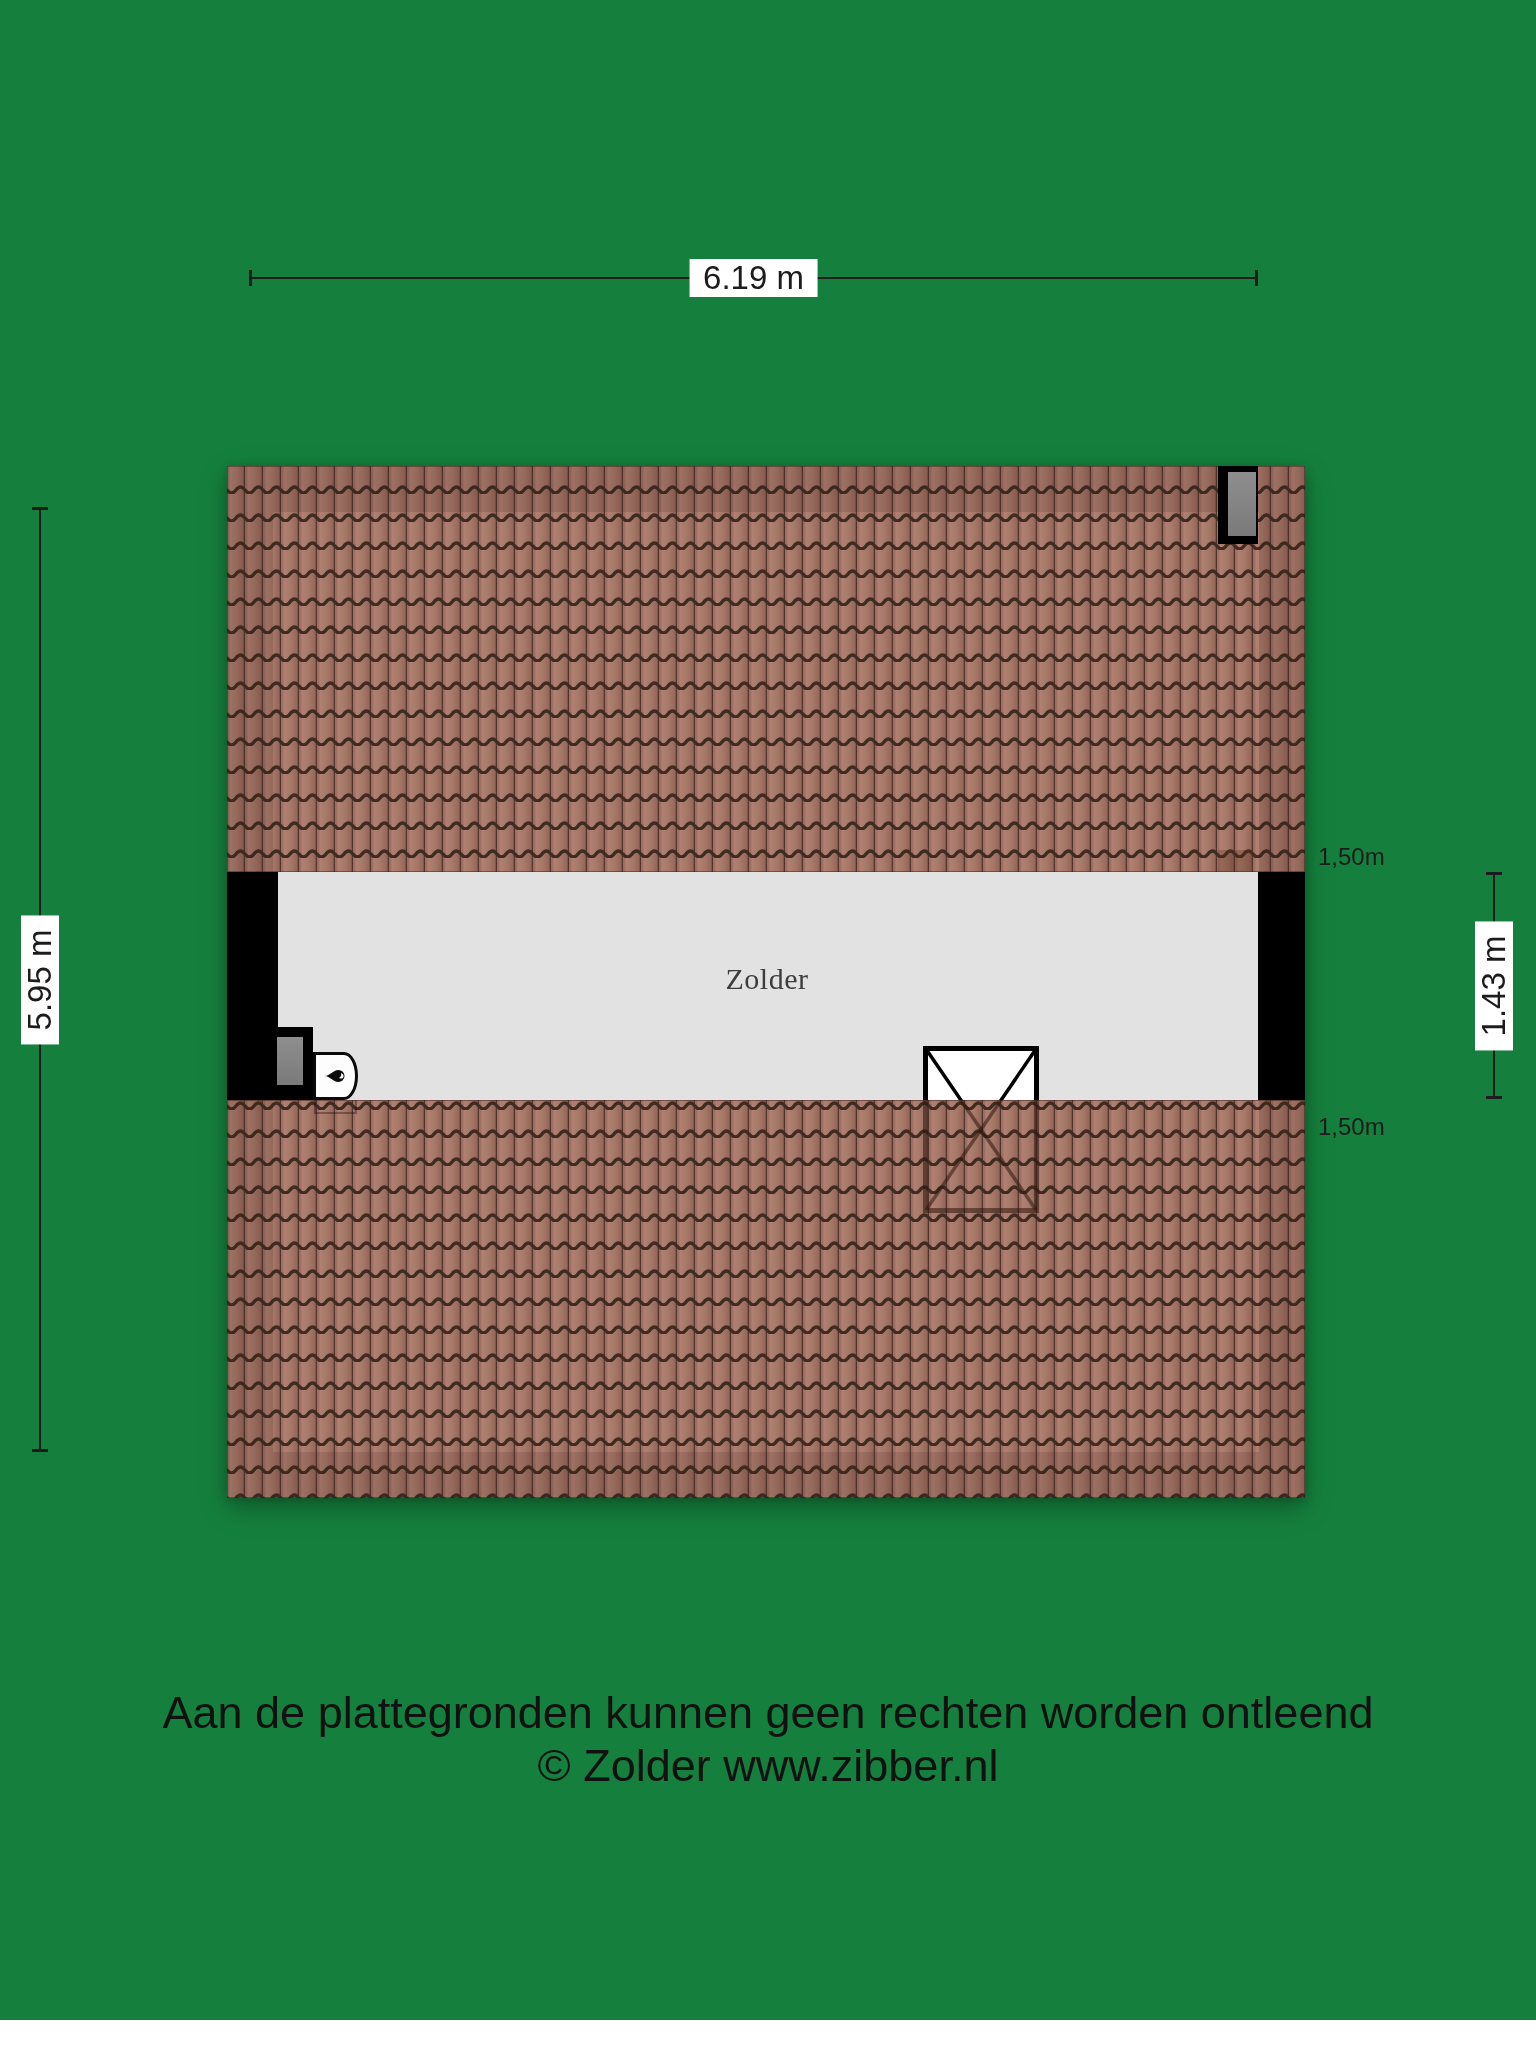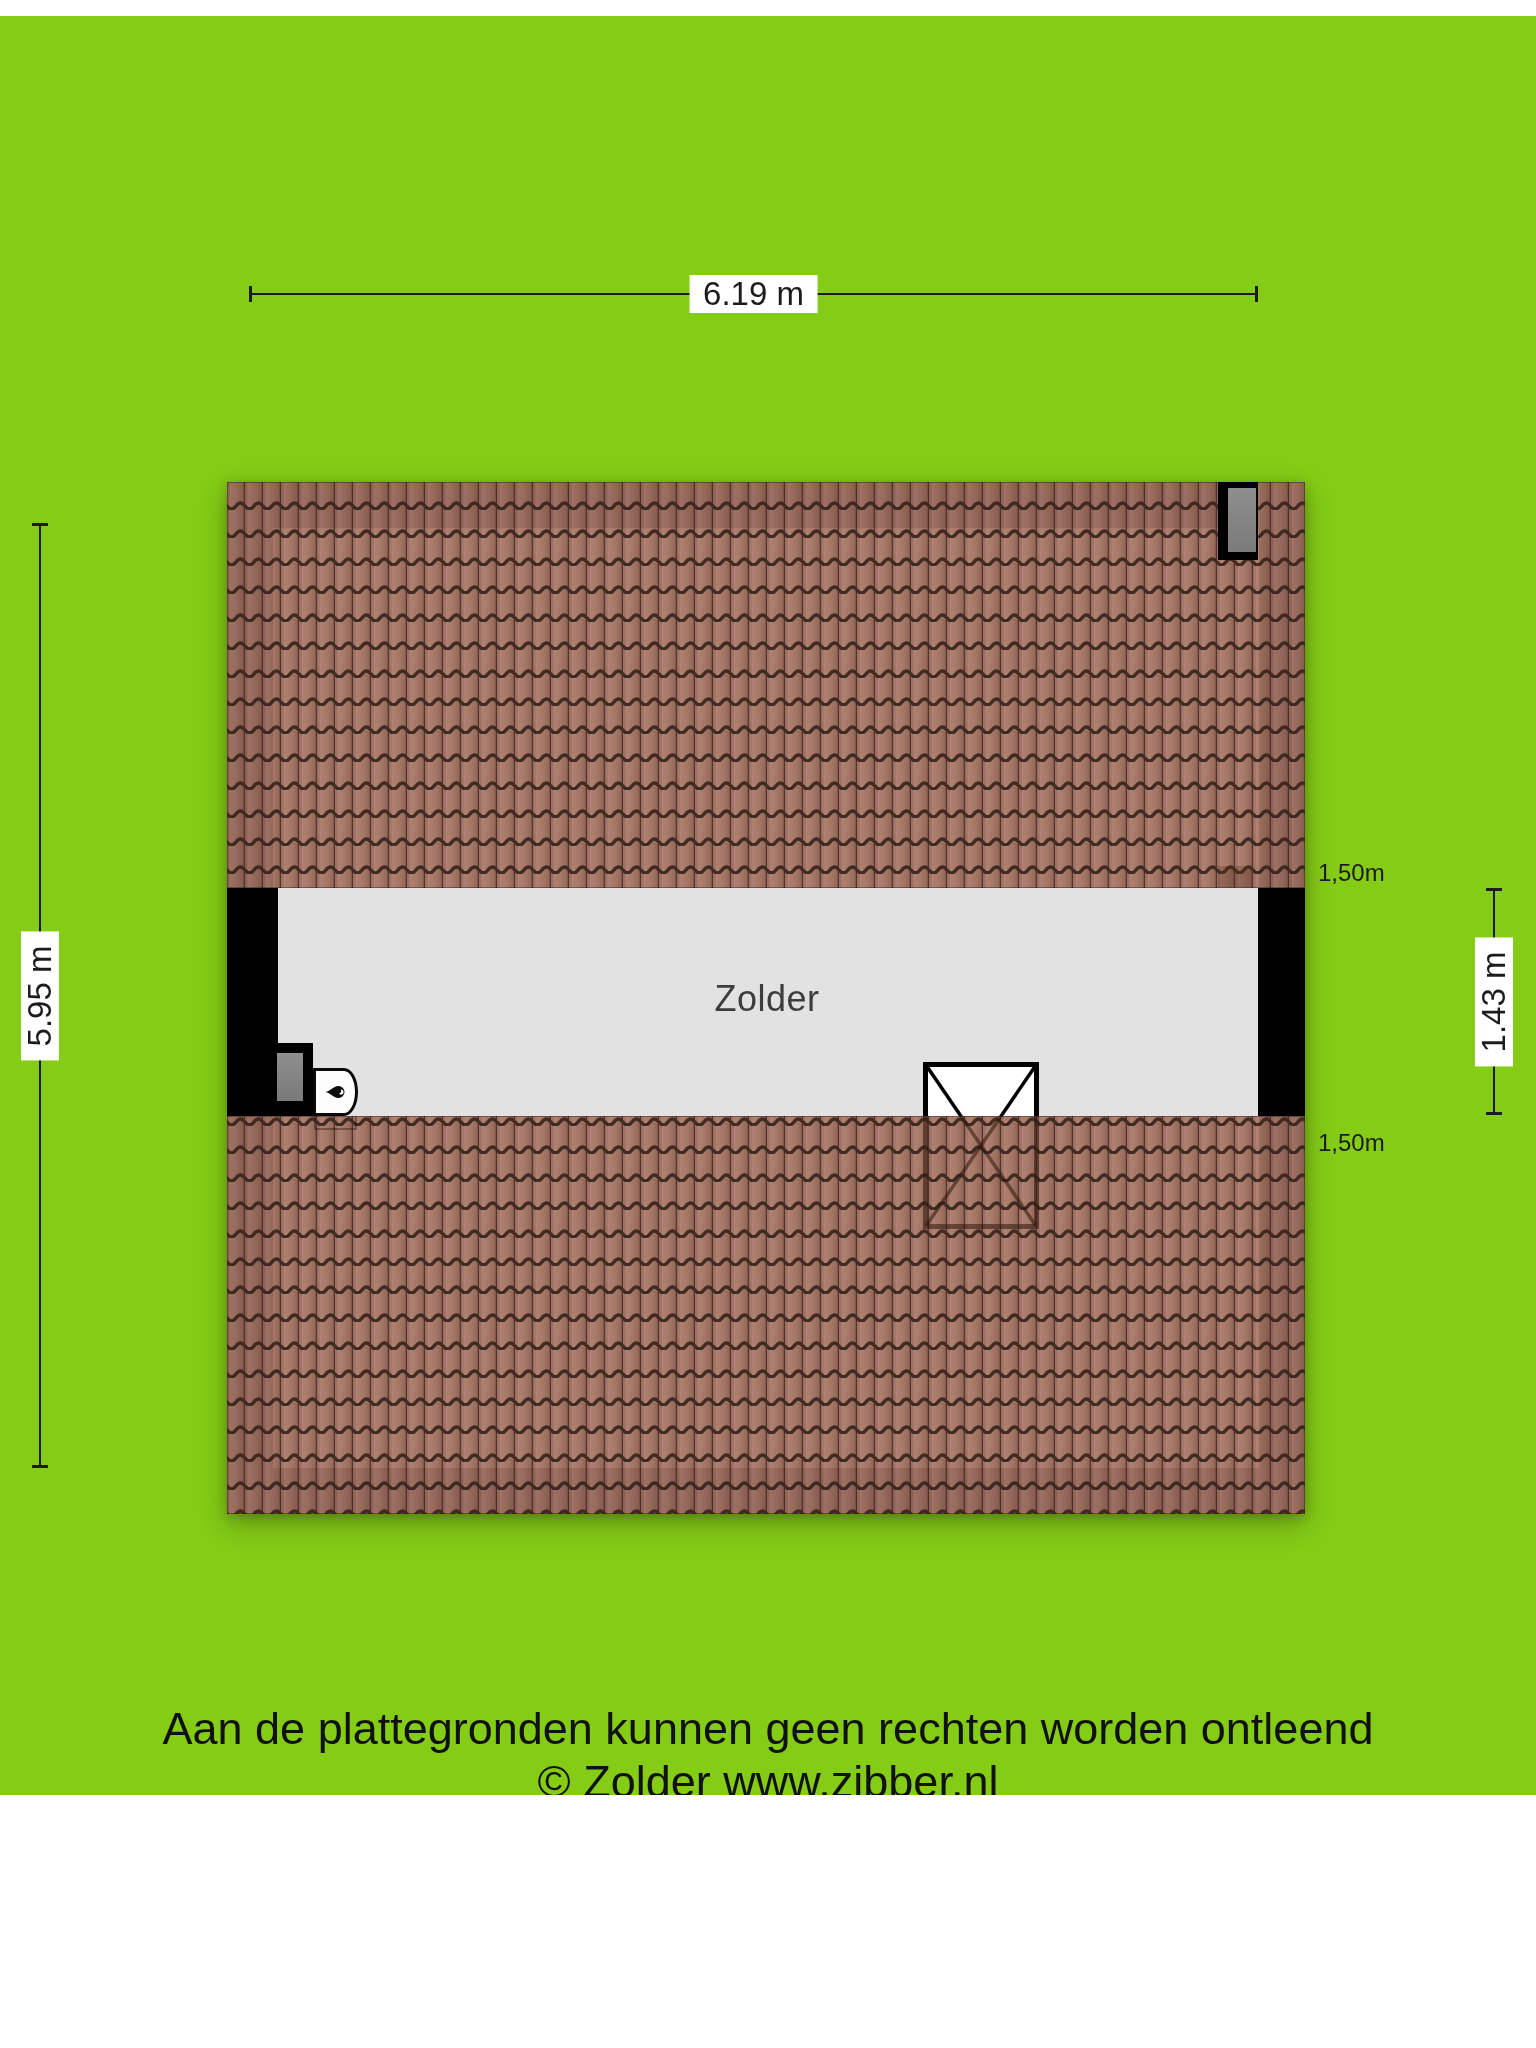--- a/index.html
+++ b/index.html
@@ -1,18 +1,18 @@
 <!DOCTYPE html>
 <html><head>
 <meta charset="utf-8">
 <style>
   html,body { margin:0; padding:0; background:#ffffff; }
   #canvas {
-    position:relative; width:1536px; height:1779px; margin:16px auto;
-    background:#84cc16; overflow:hidden;
+    position:relative; width:1536px; height:2020px; margin:0 auto;
+    background:#15803d; overflow:hidden;
     font-family:"Liberation Sans", sans-serif;
     color:#1c1c1c;
   }
   .abs { position:absolute; }
 
   
   .dim { position:absolute; }
   .dim .line-h { position:absolute; left:0; right:0; top:7px; height:2px; background:#1c1c1c; }
   .dim .line-v { position:absolute; top:0; bottom:0; left:7px; width:2px; background:#1c1c1c; }
   .tick-v { position:absolute; width:3px; height:16px; top:0; background:#1c1c1c; }
@@ -58,21 +58,21 @@
     border-radius: 0 14px 14px 0 / 0 24px 24px 0;
     display:flex; align-items:center; justify-content:center;
   }
   #boiler-ghost {
     left:87px; top:634px; width:43px; height:14px;
     border:2px solid rgba(20,10,5,0.35); border-top:none; box-sizing:border-box;
   }
 
   #room-label {
     left:440px; top:496px; width:200px; text-align:center;
-    font-size:36px; color:#3d3d3d; letter-spacing:0.5px;
+    font-size:30px; color:#3d3d3d; letter-spacing:0.5px;font-family:Liberation Serif, serif;
   }
 
   
   #footer { position:absolute; left:0; top:1686px; width:1536px; text-align:center; }
   #footer .f-line { font-size:45px; line-height:53px; color:#111111; }
 </style>
 </head>
 <body>
 
 <div id="canvas">

